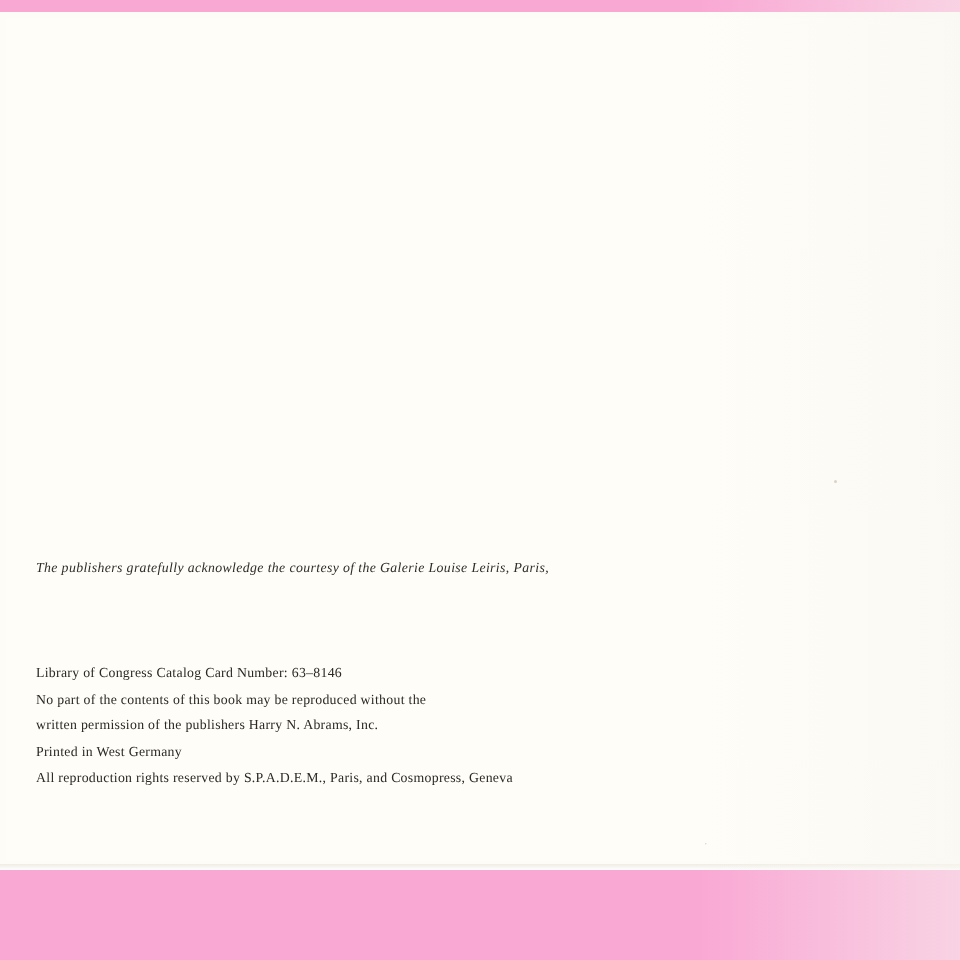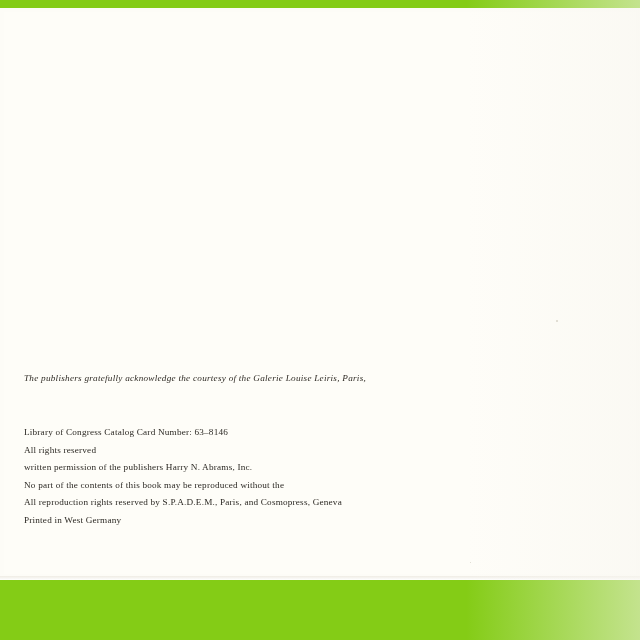--- a/index.html
+++ b/index.html
@@ -4,21 +4,21 @@
 <style>
   html, body {
     margin: 0;
     padding: 0;
     background: #ffffff;
   }
   #page {
     position: relative;
     width: 640px;
     height: 640px;
-    background: #84cc16;
+    background: #f9a8d4;
     overflow: hidden;
     font-family: "Liberation Serif", serif;
   }
   
   .paper {
     position: absolute;
     left: 0px;
     top: 8px;
     width: 640px;
     height: 570px;
@@ -74,21 +74,21 @@
     letter-spacing: 0.25px;
     color: #302c26;
   }
   #acknowledgement .line {
     white-space: nowrap;
   }
 
   
   #colophon {
     left: 24px;
-    top: 424px;
+    top: 440px;
     width: 440px;
     font-size: 9.2px;
     line-height: 17.6px;
     letter-spacing: 0.2px;
     color: #2c2924;
   }
   #colophon .line {
     white-space: nowrap;
   }
 </style>
@@ -105,20 +105,19 @@
 
   <div class="speck" style="left:556px; top:320px;"></div>
   <div class="speck" style="left:470px; top:562px; width:1px; height:1px;"></div>
 
   <div class="text-block" id="acknowledgement">
     <div class="line">The publishers gratefully acknowledge the courtesy of the Galerie Louise Leiris, Paris,</div>
   </div>
 
   <div class="text-block" id="colophon">
     <div class="line">Library of Congress Catalog Card Number: 63–8146</div>
-    <div class="line">All rights reserved</div>
+    <div class="line">No part of the contents of this book may be reproduced without the</div>
     <div class="line">written permission of the publishers Harry N. Abrams, Inc.</div>
-    <div class="line">No part of the contents of this book may be reproduced without the</div>
+    <div class="line">Printed in West Germany</div>
     <div class="line">All reproduction rights reserved by S.P.A.D.E.M., Paris, and Cosmopress, Geneva</div>
-    <div class="line">Printed in West Germany</div>
   </div>
 
 </div>
 
 </body></html>

